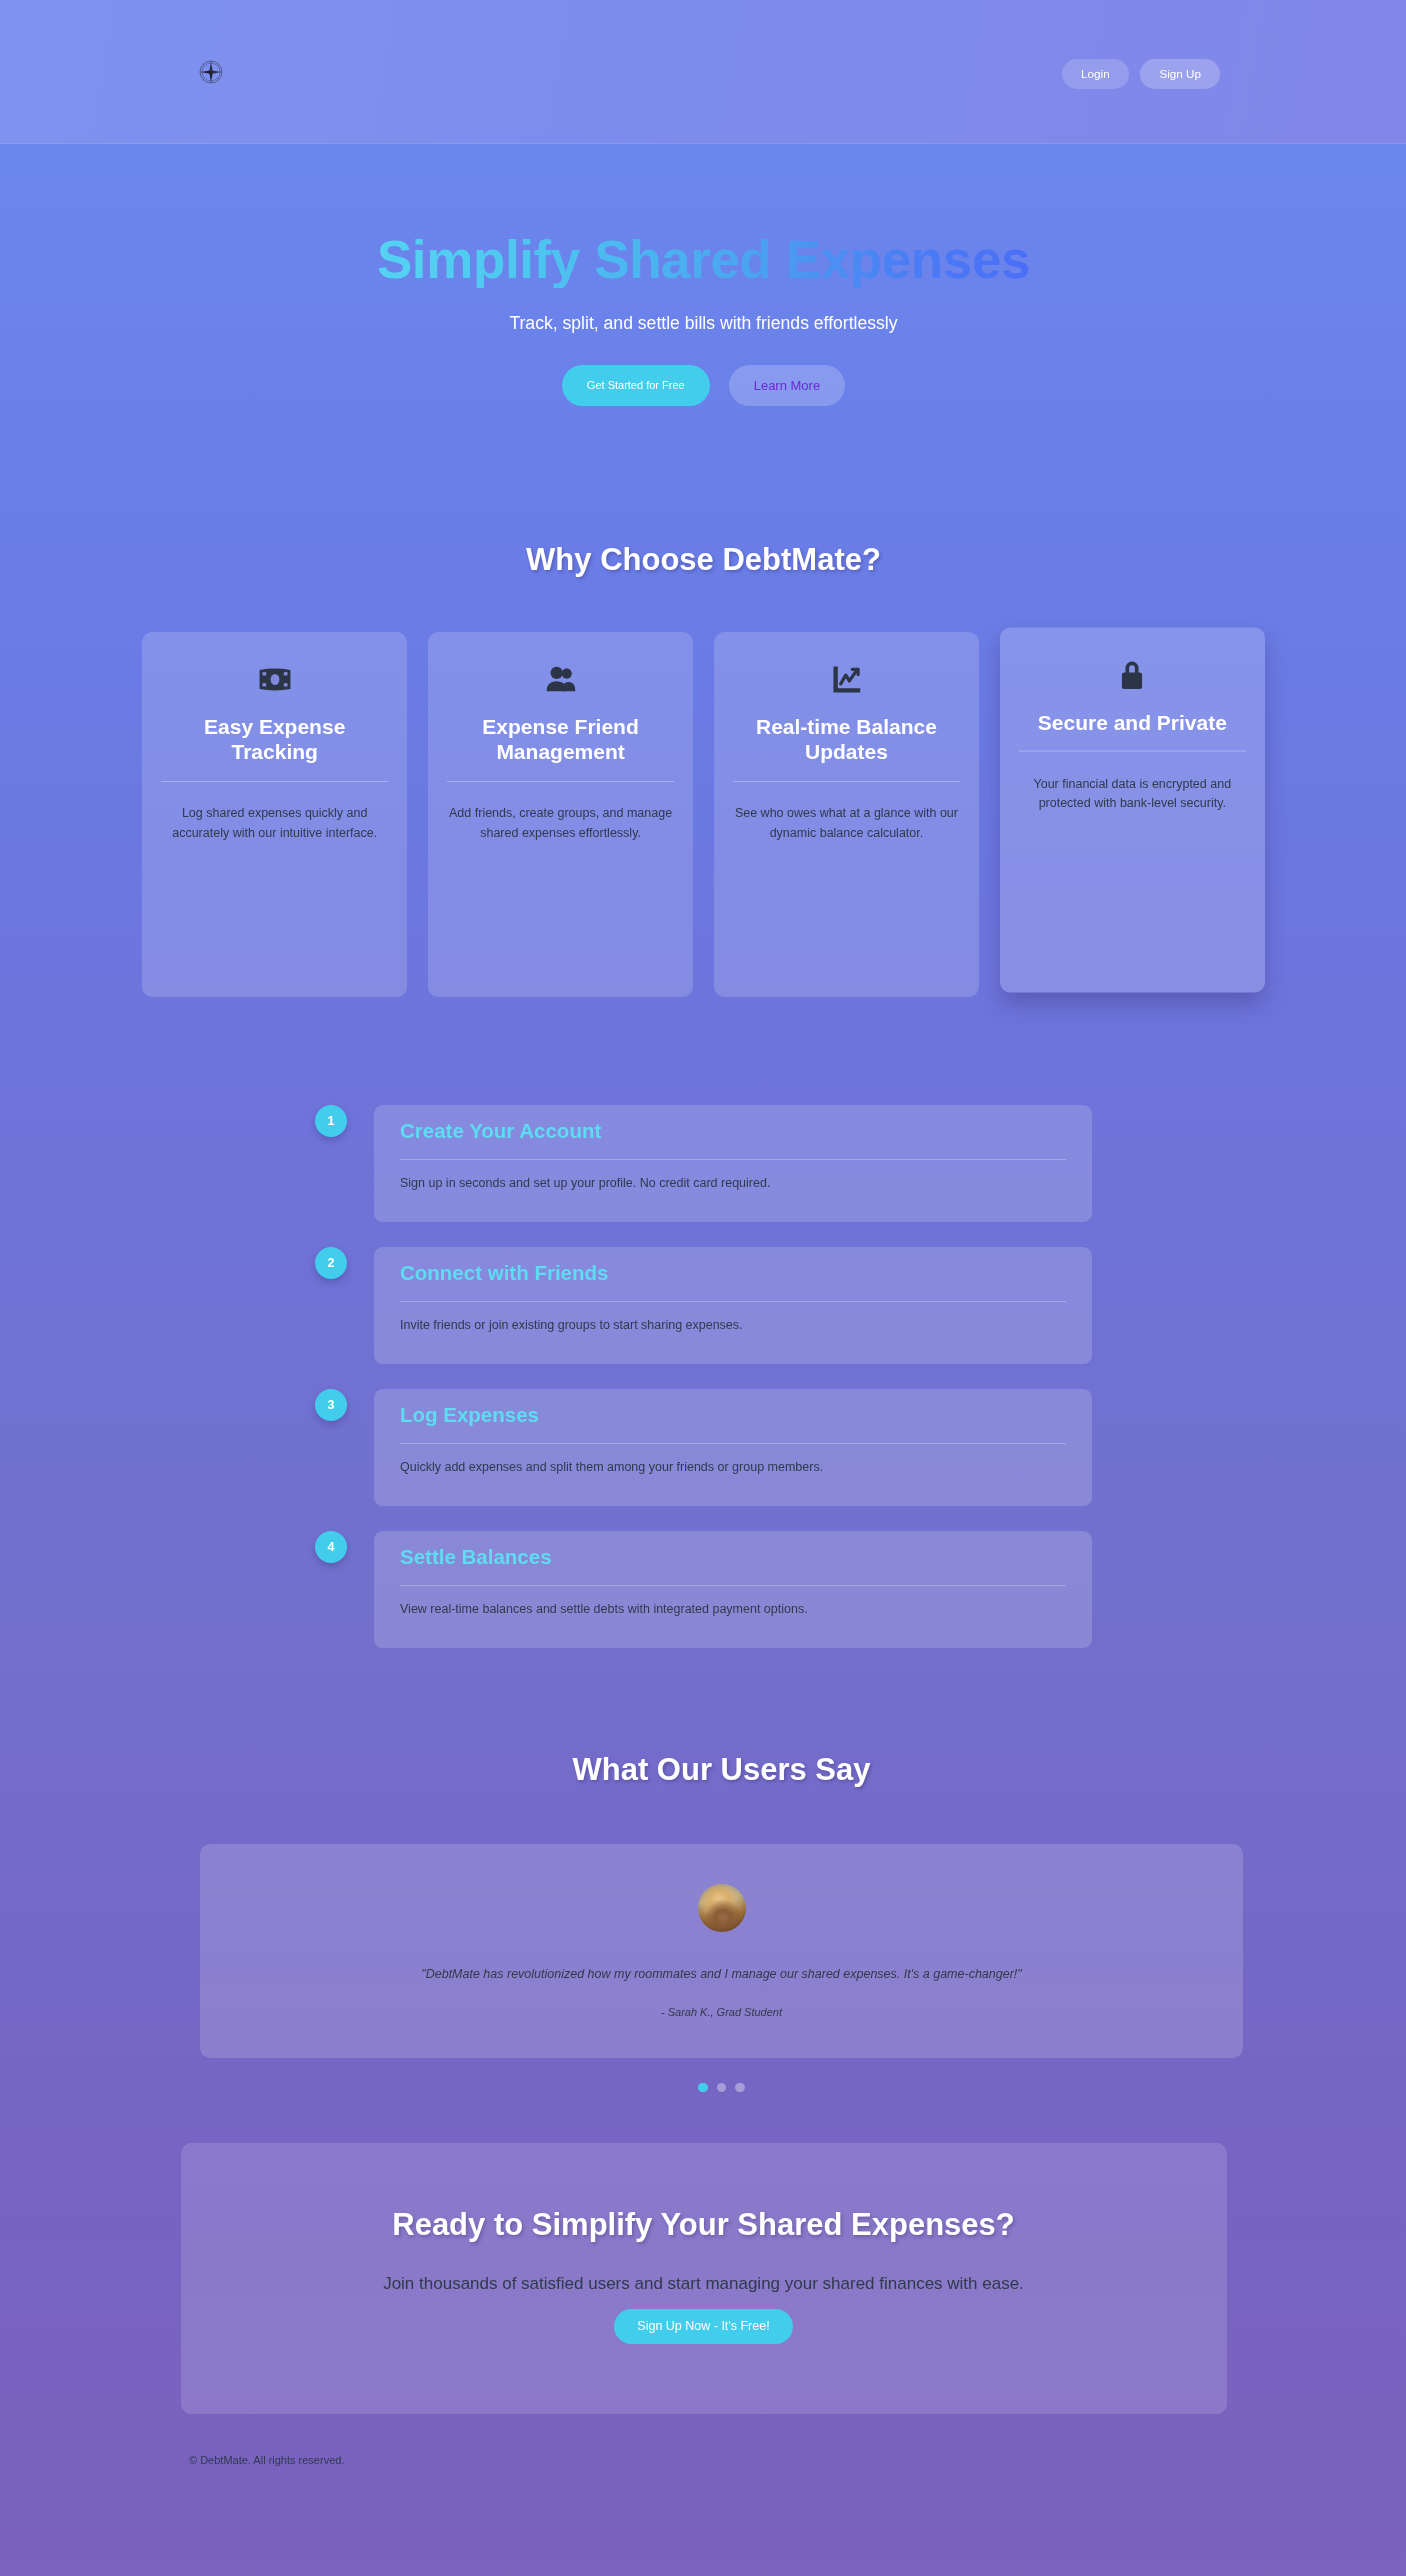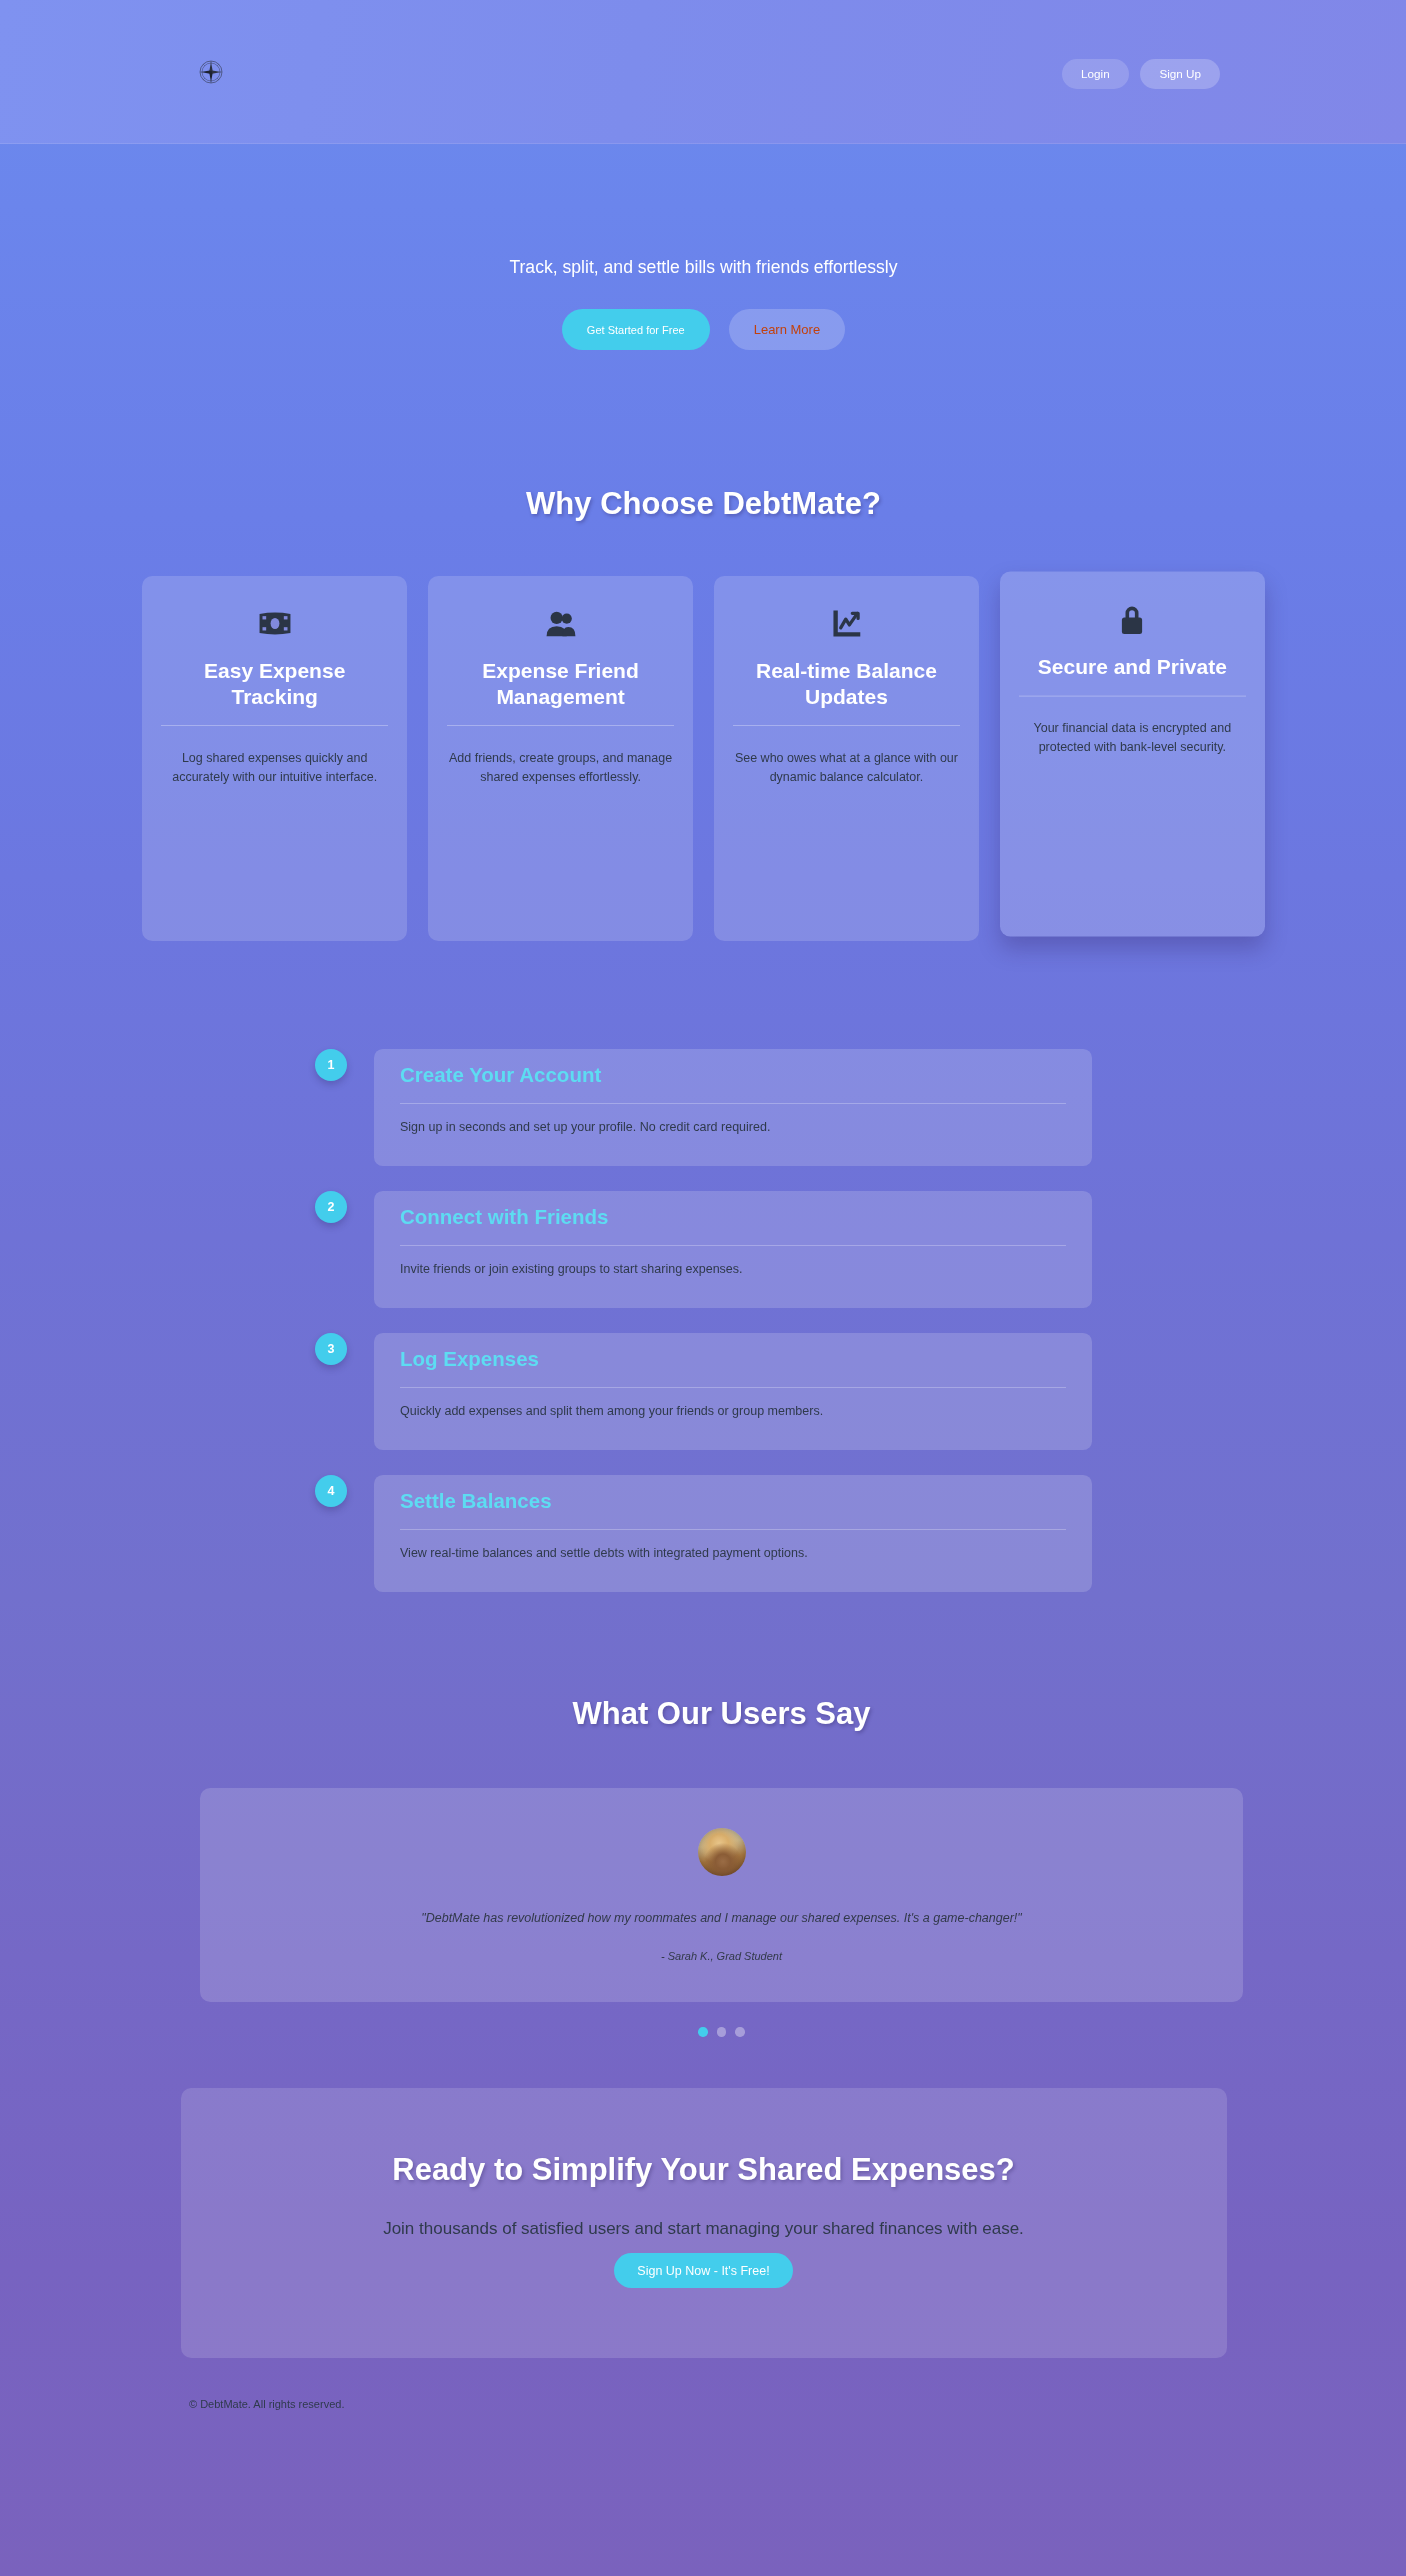--- a/index.html
+++ b/index.html
@@ -107,21 +107,21 @@
     border-radius: 22px;
     font-size: 11px;
     font-family: "Liberation Sans", sans-serif;
     padding: 0 25px;
     height: 41px;
     cursor: pointer;
     white-space: nowrap;
   }
   .btn-ghost {
     background: rgba(255,255,255,0.20);
-    color: #c2410c;
+    color: #6d28d9;
     border: none;
     border-radius: 22px;
     font-size: 13px;
     font-family: "Liberation Sans", sans-serif;
     padding: 0 25px;
     height: 41px;
     cursor: pointer;
     white-space: nowrap;
   }
 
@@ -357,20 +357,21 @@
       </svg>
     </span>
   </div>
   <div class="header-actions">
     <button class="hdr-btn login">Login</button>
     <button class="hdr-btn signup">Sign Up</button>
   </div>
 </header>
 
 <section class="hero">
+  <h1 class="hero-title">Simplify Shared Expenses</h1>
   <p class="hero-sub">Track, split, and settle bills with friends effortlessly</p>
   <div class="hero-buttons">
     <button class="btn-primary">Get Started for Free</button>
     <button class="btn-ghost">Learn More</button>
   </div>
 </section>
 
 <section class="features-section">
   <h2 class="section-title">Why Choose DebtMate?</h2>
   <div class="features-grid">

